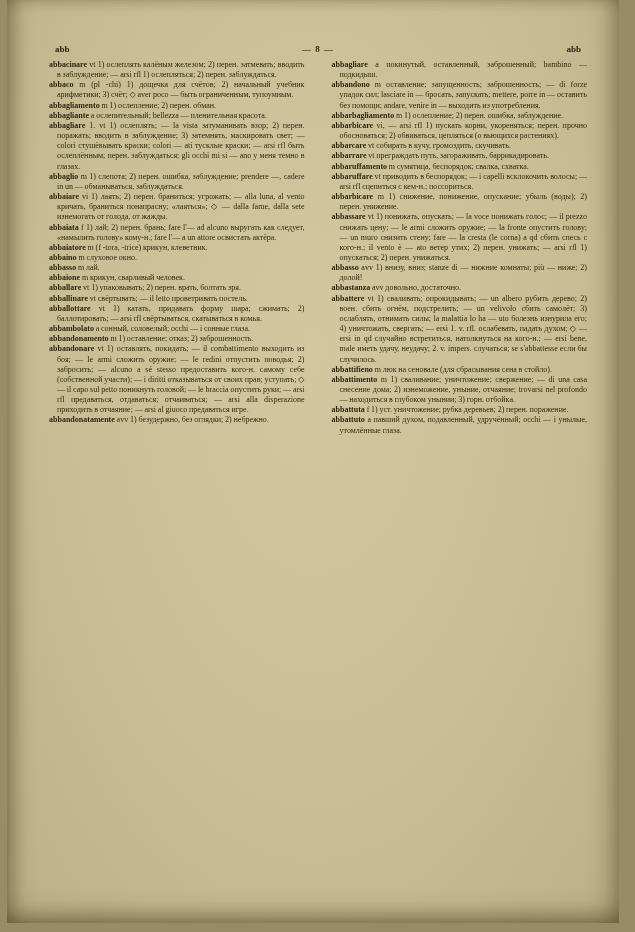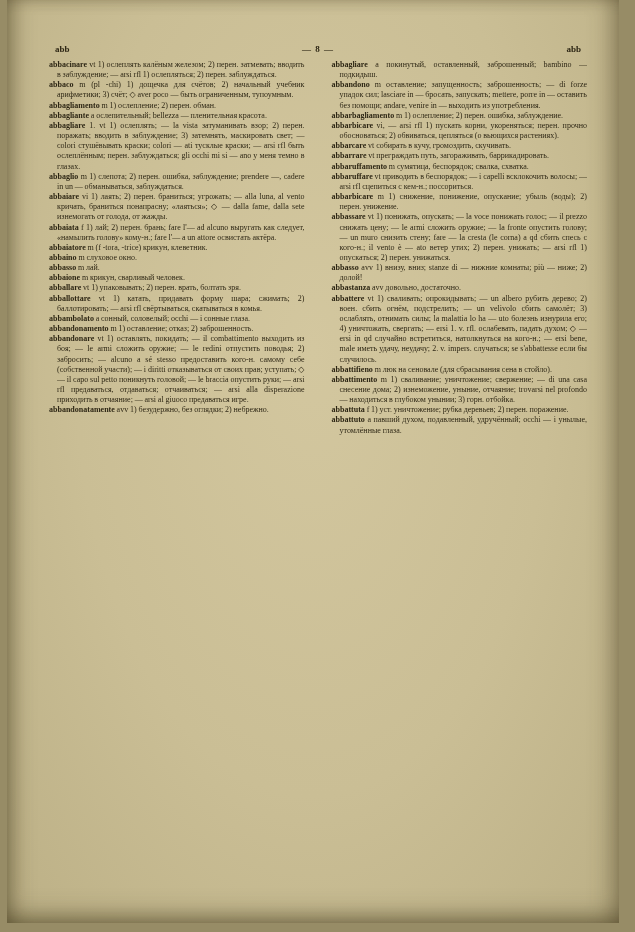--- a/index.html
+++ b/index.html
@@ -62,20 +62,21 @@
             <p class="entry"><b>abbagliante</b> a ослепительный; bellezza — пленительная красота.</p>
             <p class="entry"><b>abbagliare</b> 1. vt 1) ослеплять; — la vista затуманивать взор; 2) перен. поражать; вводить в заблуждение; 3) затемнять, маскировать свет; — colori стушёвывать краски; colori — ati тусклые краски; — arsi rfl быть ослеплённым; перен. заблуждаться; gli occhi mi si — ano у меня темно в глазах.</p>
             <p class="entry"><b>abbaglio</b> m 1) слепота; 2) перен. ошибка, заблуждение; prendere —, cadere in un — обманываться, заблуждаться.</p>
             <p class="entry"><b>abbaiare</b> vi 1) лаять; 2) перен. браниться; угрожать; — alla luna, al vento кричать, браниться понапрасну; «лаяться»; ◇ — dalla fame, dalla sete изнемогать от голода, от жажды.</p>
             <p class="entry"><b>abbaiata</b> f 1) лай; 2) перен. брань; fare l'— ad alcuno выругать как следует, «намылить голову» кому-н.; fare l'— a un attore освистать актёра.</p>
             <p class="entry"><b>abbaiatore</b> m (f -tora, -trice) крикун, клеветник.</p>
             <p class="entry"><b>abbaino</b> m слуховое окно.</p>
             <p class="entry"><b>abbasso</b> m лай.</p>
             <p class="entry"><b>abbaione</b> m крикун, сварливый человек.</p>
             <p class="entry"><b>abballare</b> vt 1) упаковывать; 2) перен. врать, болтать зря.</p>
+            <p class="entry"><b>abballinare</b> vt свёртывать; — il letto проветривать постель.</p>
             <p class="entry"><b>abballottare</b> vt 1) катать, придавать форму шара; сжимать; 2) баллотировать; — arsi rfl свёртываться, скатываться в комья.</p>
             <p class="entry"><b>abbambolato</b> a сонный, соловелый; occhi — i сонные глаза.</p>
             <p class="entry"><b>abbandonamento</b> m 1) оставление; отказ; 2) заброшенность.</p>
             <p class="entry"><b>abbandonare</b> vt 1) оставлять, покидать; — il combattimento выходить из боя; — le armi сложить оружие; — le redini отпустить поводья; 2) забросить; — alcuno a sé stesso предоставить кого-н. самому себе (собственной участи); — i diritti отказываться от своих прав; уступать; ◇ — il capo sul petto поникнуть головой; — le braccia опустить руки; — arsi rfl предаваться, отдаваться; отчаиваться; — arsi alla disperazione приходить в отчаяние; — arsi al giuoco предаваться игре.</p>
             <p class="entry"><b>abbandonatamente</b> avv 1) безудержно, без оглядки; 2) небрежно.</p>
           </div>
         <div class="col">
             <p class="entry"><b>abbagliare</b> a покинутый, оставленный, заброшенный; bambino — подкидыш.</p>
             <p class="entry"><b>abbandono</b> m оставление; запущенность; заброшенность; — di forze упадок сил; lasciare in — бросать, запускать; mettere, porre in — оставить без помощи; andare, venire in — выходить из употребления.</p>
             <p class="entry"><b>abbarbagliamento</b> m 1) ослепление; 2) перен. ошибка, заблуждение.</p>

